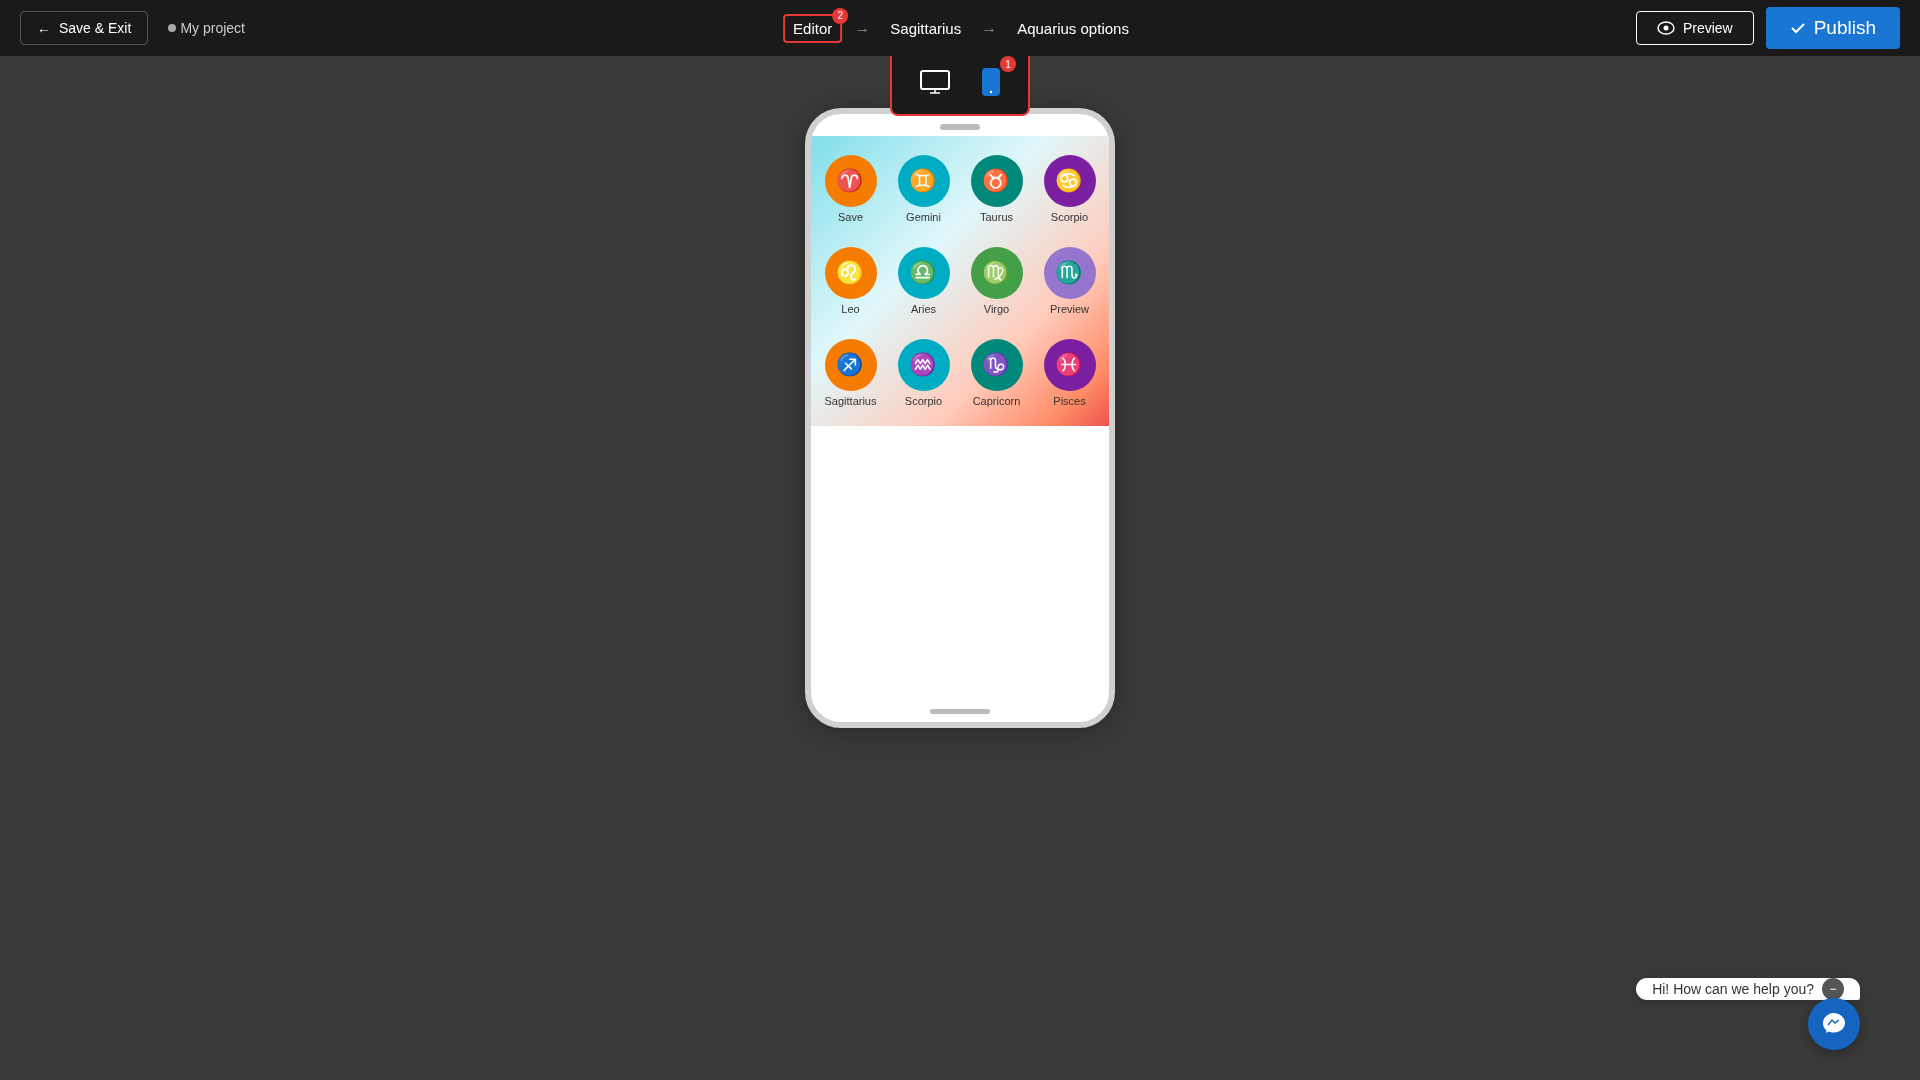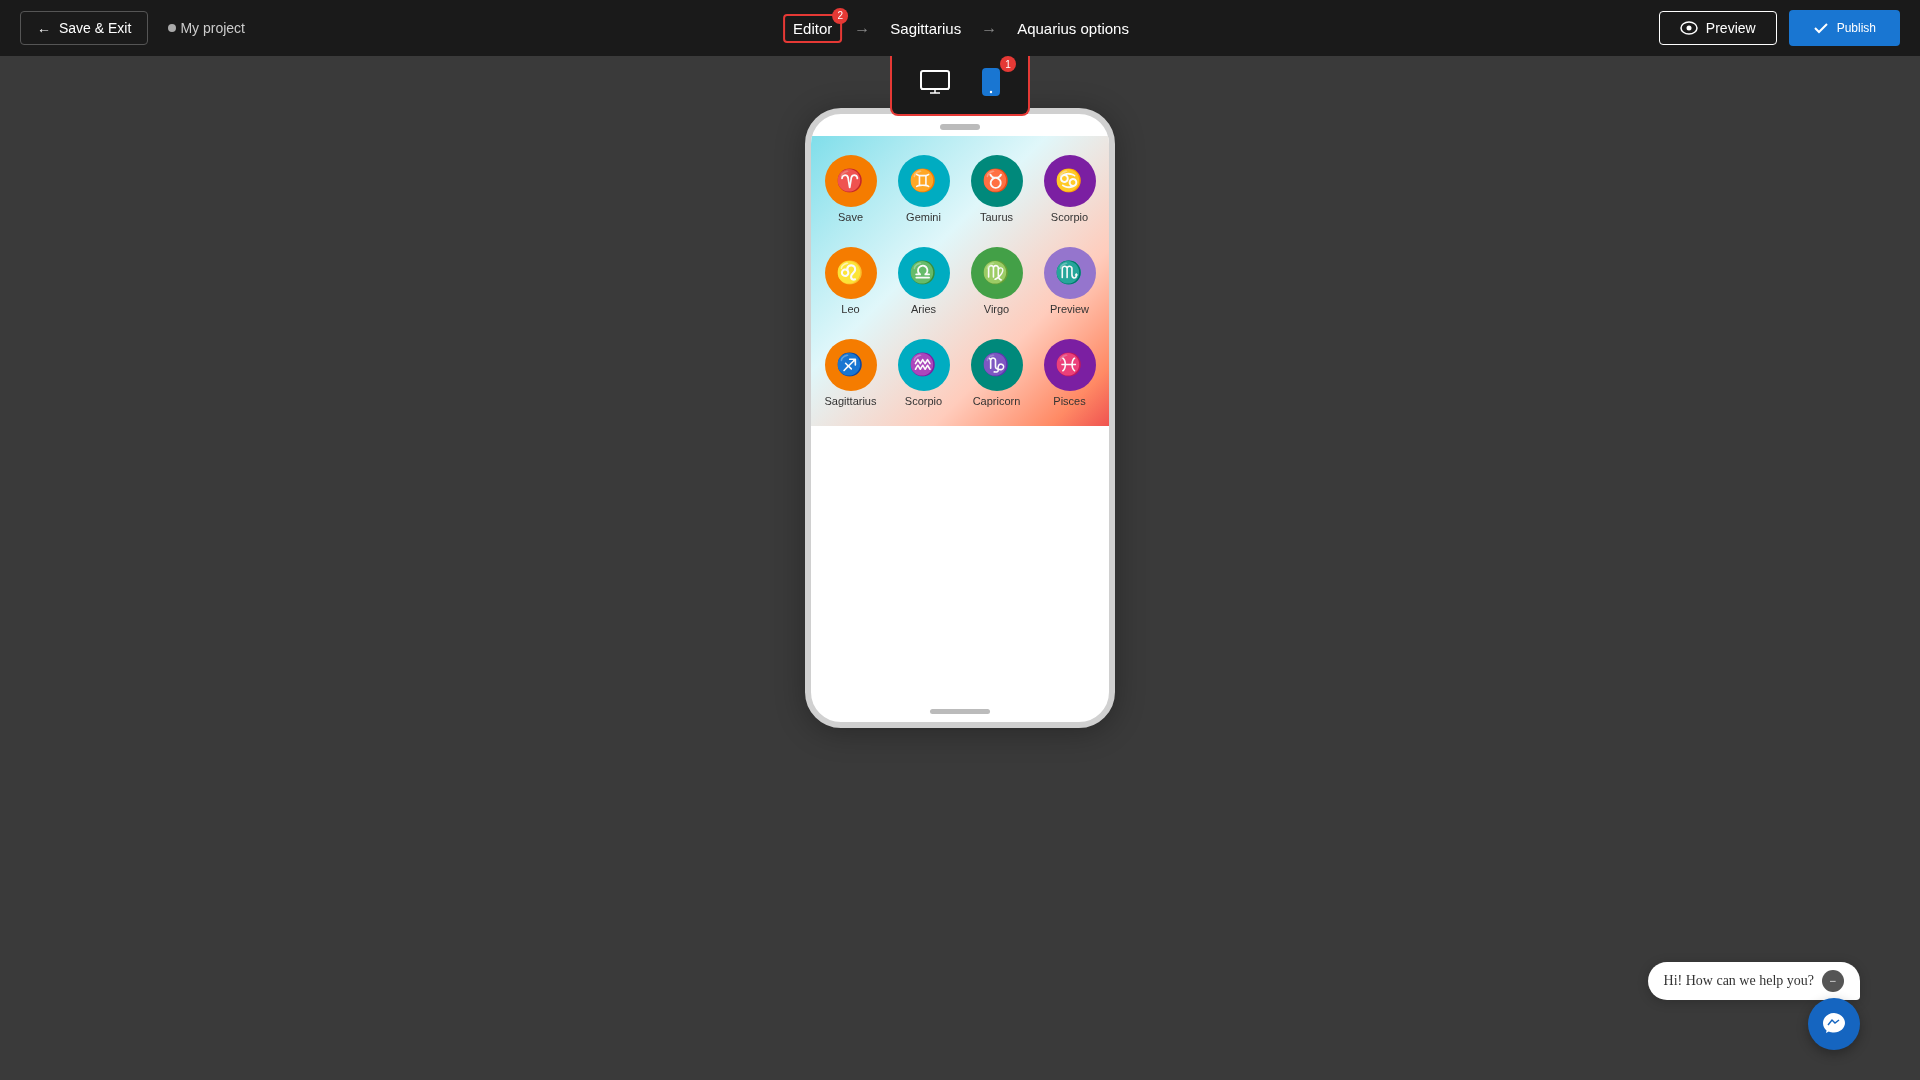--- a/index.html
+++ b/index.html
@@ -105,21 +105,21 @@
     .publish-btn {
       display: flex;
       align-items: center;
       gap: 8px;
       background: #1976d2;
       border: none;
       color: #fff;
       padding: 10px 24px;
       border-radius: 4px;
       cursor: pointer;
-      font-size: 12px;
+      font-size: 19px;
       font-weight: 500;
     }
 
     
     .device-toggle {
       position: absolute;
       top: 56px;
       left: 50%;
       transform: translateX(-50%);
       background: #1a1a1a;
@@ -234,28 +234,27 @@
       text-align: center;
     }
 
     
     .chat-bubble {
       position: absolute;
       bottom: 80px;
       right: 60px;
       background: #fff;
       border-radius: 20px 20px 4px 20px;
-      padding: 8px 16px;
+      padding: 0 16px;
       font-size: 14px;
       color: #333;
       box-shadow: 0 2px 12px rgba(0,0,0,0.2);
       display: flex;
       align-items: center;
       gap: 8px;
-      font-family: Liberation Serif, serif;
     }
     .chat-close {
       width: 22px; height: 22px;
       background: #555;
       border-radius: 50%;
       display: flex;
       align-items: center;
       justify-content: center;
       color: #fff;
       font-size: 12px;

